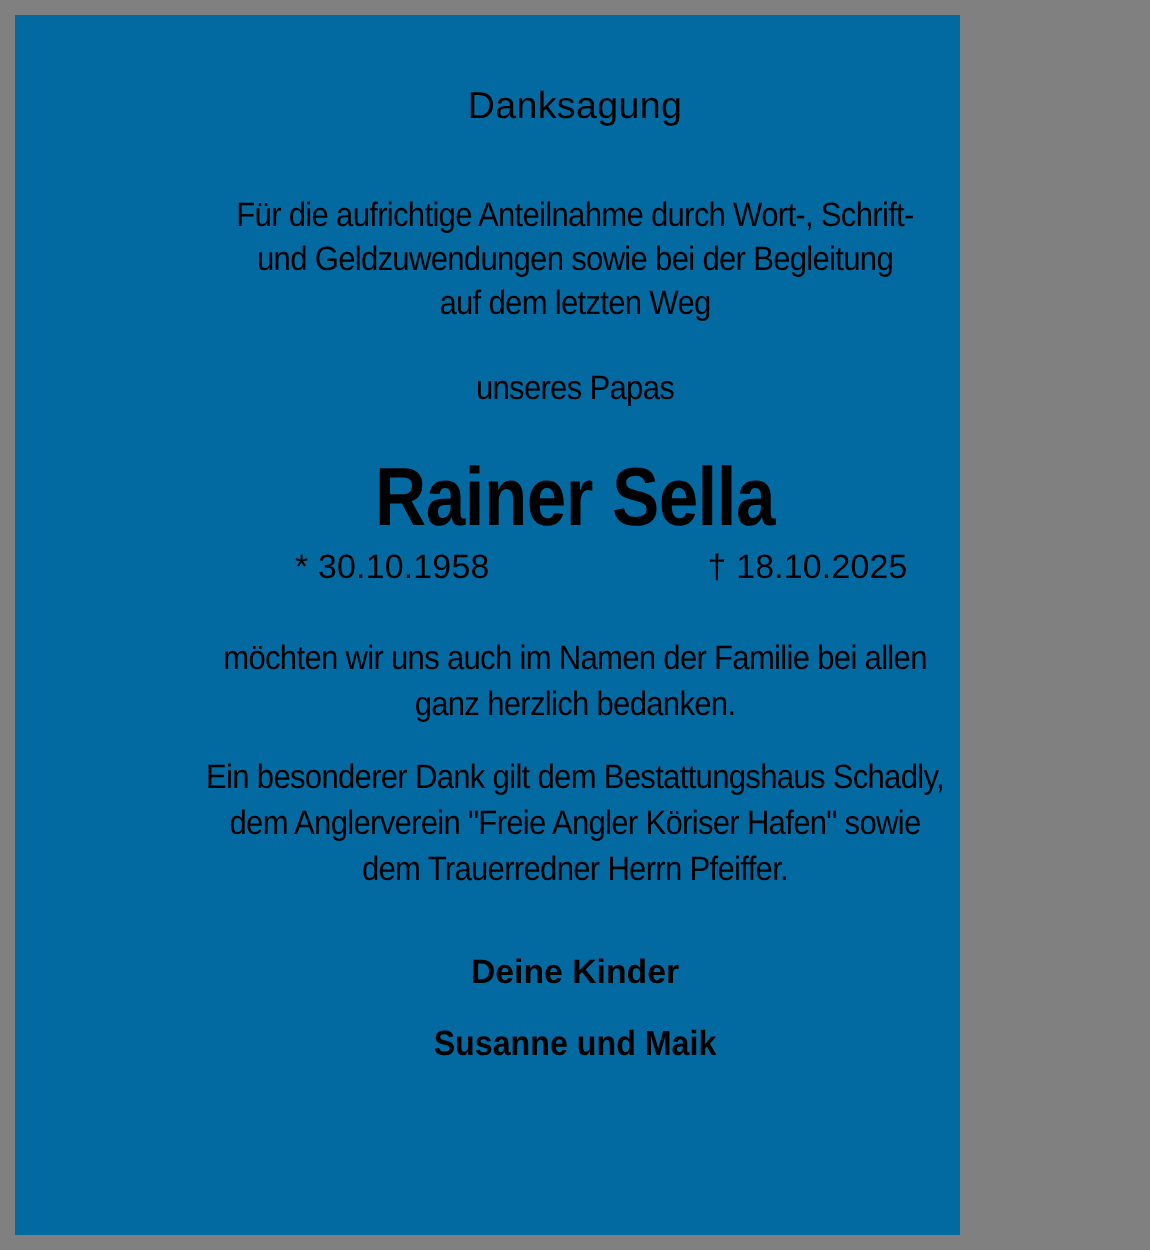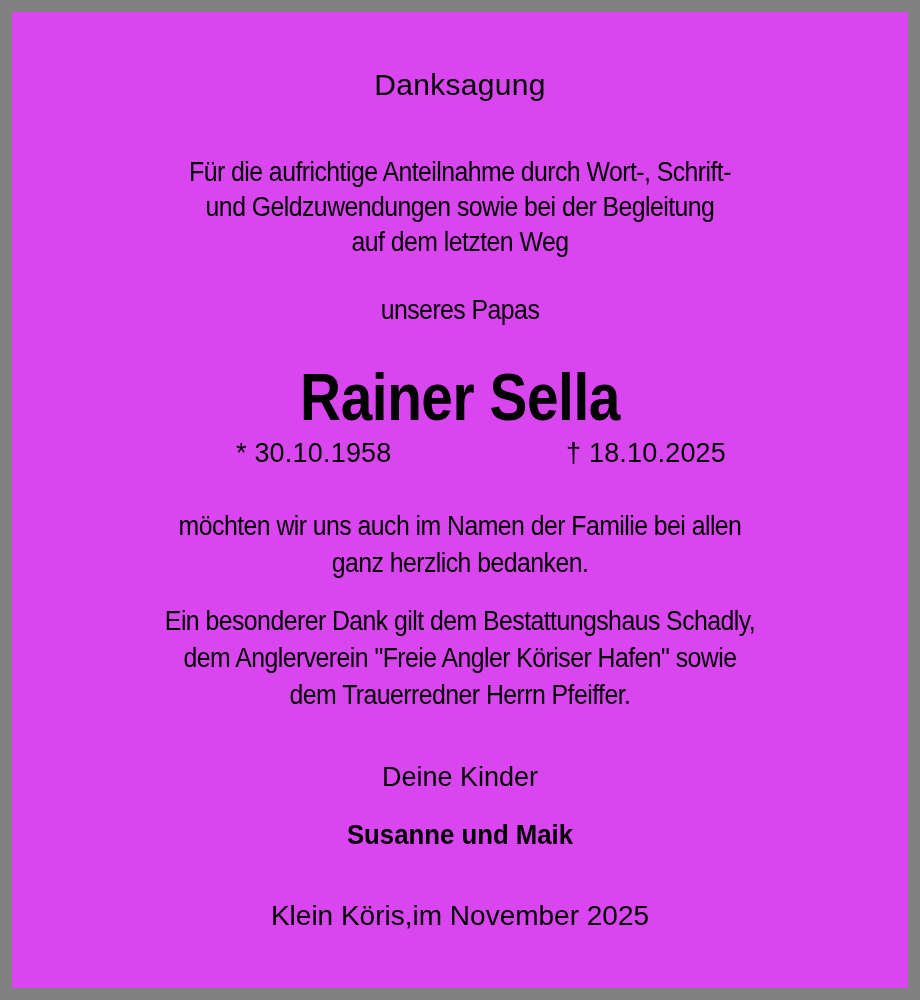--- a/index.html
+++ b/index.html
@@ -7,22 +7,22 @@
       width: 920px; height: 1000px;
       background: #808080;
       position: relative;
       overflow: hidden;
       font-family: "Liberation Sans", "DejaVu Sans", sans-serif;
       color: #000;
     }
     .card {
       position: absolute;
       left: 12px; top: 12px;
-      width: 896px; height: 976px;
-      background: #d946ef;
+      width: 756px; height: 976px;
+      background: #0369a1;
     }
     .line {
       position: absolute;
       left: 0; width: 896px;
       text-align: center;
       white-space: nowrap;
       line-height: 1;
     }
     .body-text {
       font-size: 27px;
@@ -73,17 +73,16 @@
     <span class="date death">† 18.10.2025</span>
   </div>
 
   <div class="line body-text" style="top:501px;">möchten wir uns auch im Namen der Familie bei allen</div>
   <div class="line body-text" style="top:538px;">ganz herzlich bedanken.</div>
 
   <div class="line body-text" style="top:596px;">Ein besonderer Dank gilt dem Bestattungshaus Schadly,</div>
   <div class="line body-text" style="top:633px;">dem Anglerverein "Freie Angler Köriser Hafen" sowie</div>
   <div class="line body-text" style="top:670px;">dem Trauerredner Herrn Pfeiffer.</div>
 
-  <div class="line signoff" style="top:752px;">Deine Kinder</div>
+  <div class="line signoff" style="top:752px;font-weight:bold;">Deine Kinder</div>
   <div class="line signers" style="top:809px;">Susanne und Maik</div>
 
-  <div class="line place" style="top:890px;">Klein Köris,im November 2025</div>
 </div>
 
 </body></html>

